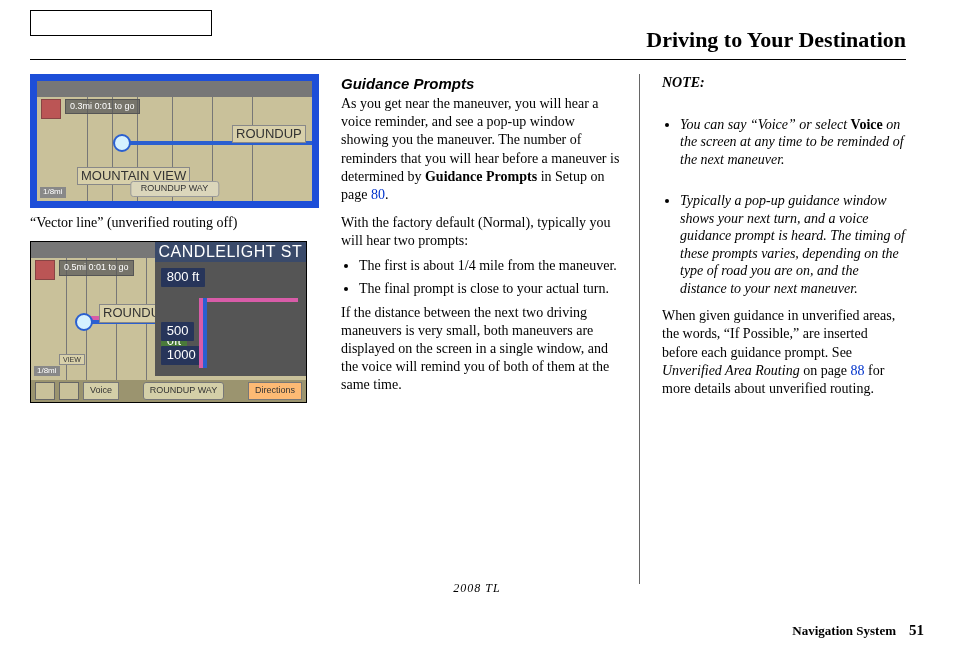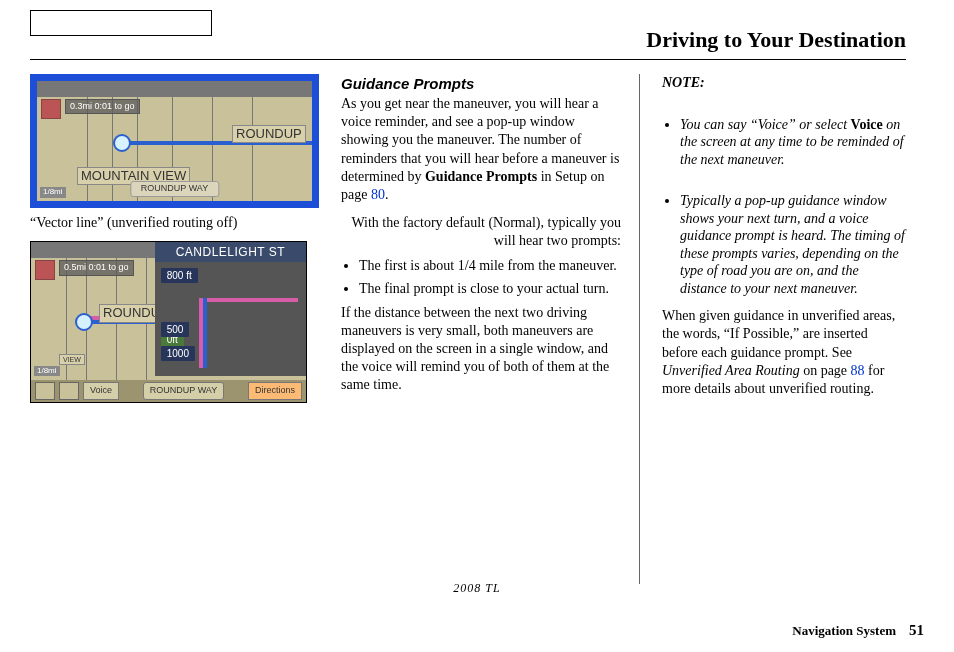--- a/index.html
+++ b/index.html
@@ -181,25 +181,25 @@
   }
 
   
   .split-right {
     position:absolute; top:0; right:0; bottom:26px; width:55%;
     background:#555;
   }
   .candle-bar {
     position:absolute; top:0; left:0; right:0; height:20px;
     background:#3a4a6a; color:#fff; text-align:center;
-    font-size:12px; line-height:20px; letter-spacing:0.5px;
+    font-size:16px; line-height:20px; letter-spacing:0.5px;
   }
   .dist-chip {
     position:absolute; left:6px; background:#27355a; color:#fff;
-    font-size:10px; padding:1px 6px; border-radius:1px;
+    font-size:13px; padding:1px 6px; border-radius:1px;
   }
   .bottom-bar {
     position:absolute; bottom:0; left:0; right:0; height:22px;
     background:#9b946f; display:flex; align-items:center;
     justify-content:space-between; padding:0 4px; box-sizing:border-box;
   }
   .bb-btn {
     background:#d4cfa8; border:1px solid #777; font-size:9px;
     padding:2px 6px; color:#333;
   }
@@ -273,21 +273,21 @@
           <div class="bb-btn" style="background:#fdba74;">Directions</div>
         </div>
       </div>
     </div>
 
     <div class="col col2">
       <div class="section-head">Guidance Prompts</div>
       <div class="body-text">
         <span>As you get near the maneuver, you will hear a voice reminder, and see a pop-up window showing you the maneuver. The number of reminders that you will hear before a maneuver is determined by </span><span style="font-weight:bold">Guidance Prompts</span><span> in Setup on page </span><span class="link-num">80</span><span>.</span>
       </div>
-      <div class="body-text" style="margin-top:10px;text-align:right;">With the factory default (Normal), typically you will hear two prompts:</div>
+      <div class="body-text" style="margin-top:10px;">With the factory default (Normal), typically you will hear two prompts:</div>
       <ul class="bullets">
         <li>The first is about 1/4 mile from the maneuver.</li>
         <li>The final prompt is close to your actual turn.</li>
       </ul>
       <div class="body-text">If the distance between the next two driving maneuvers is very small, both maneuvers are displayed on the screen in a single window, and the voice will remind you of both of them at the same time.</div>
     </div>
 
     <div class="col col3">
       <div class="note-head">NOTE:</div>
       <ul class="note-list">

